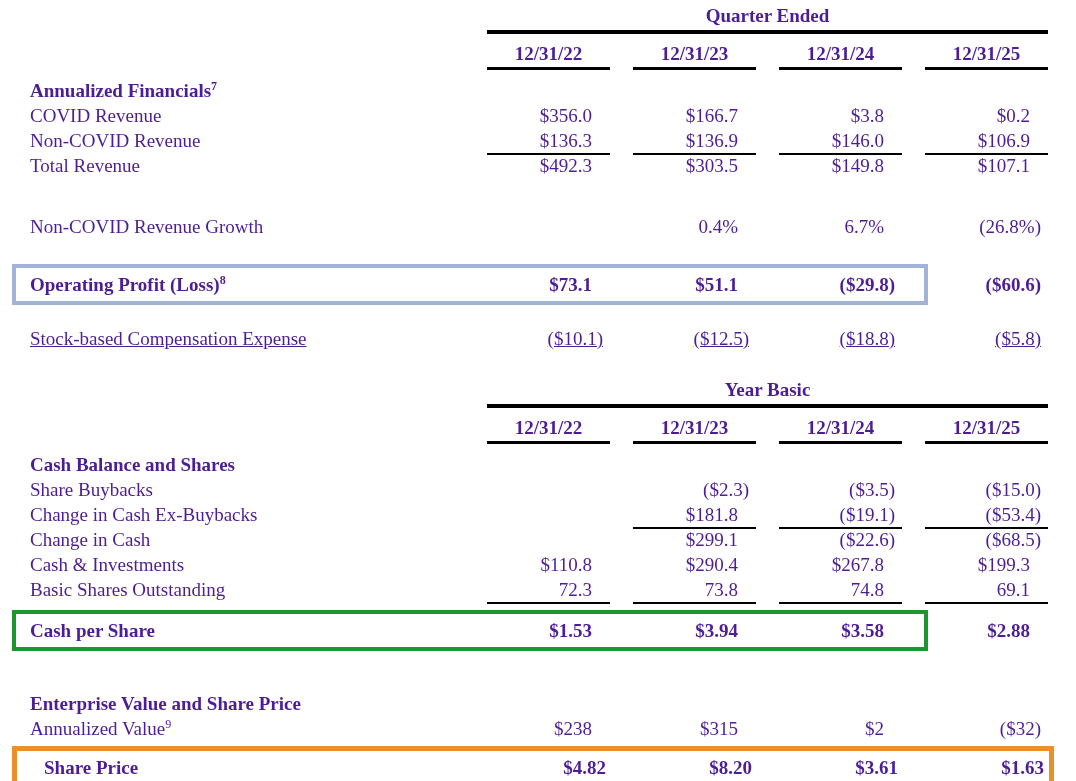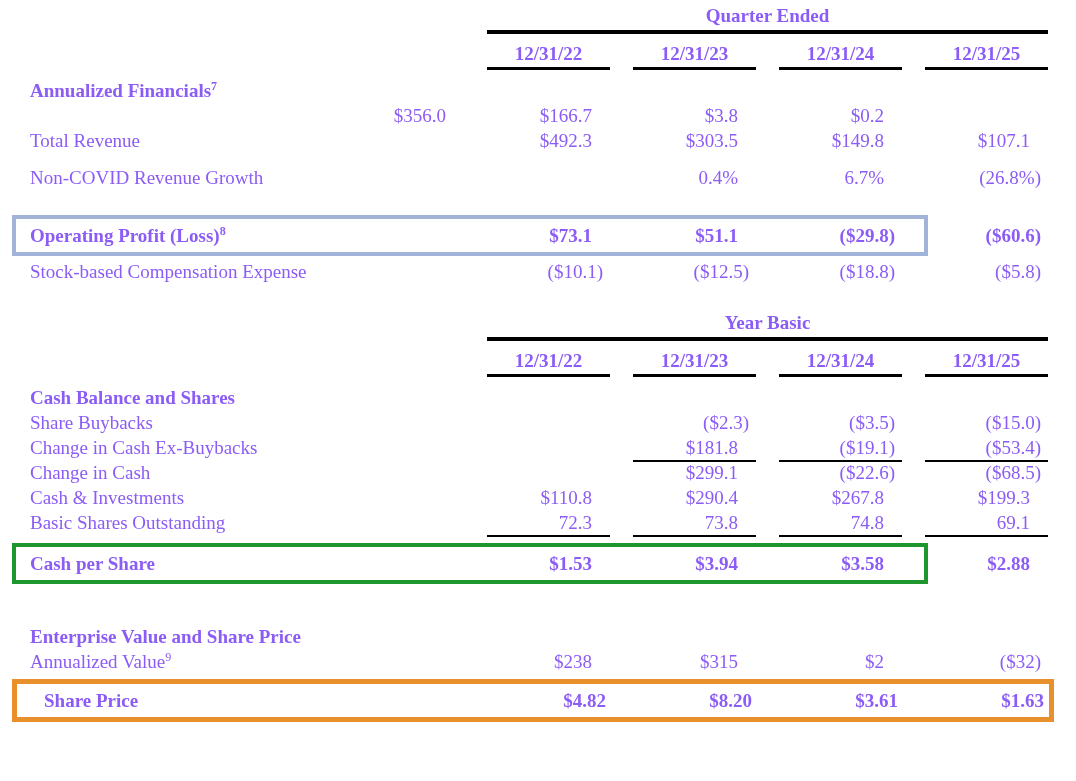--- a/index.html
+++ b/index.html
@@ -1,21 +1,21 @@
 <!DOCTYPE html>
 <html style="--highlight_blue: #A1B3D8; --highlight_green: #1E962D; --highlight_orange: #E8912C; --text: #000000; --rule: #000000;"><head>
 <meta charset="utf-8">
 <style>
   html,body { margin:0; padding:0; background:#ffffff; }
   * { box-sizing:border-box; }
   .doc {
     width:1076px; height:781px; overflow:hidden;
     padding:3px 0 0 30px;
     font-family:"Liberation Serif","DejaVu Serif",serif;
-    font-size:19px; color:#8b5cf6; background:#fff;
+    font-size:19px; color:#4c1d95; background:#fff;
   }
   .row {
     display:grid;
     grid-template-columns:434px 123px 123px 123px 123px;
     column-gap:23px;
     height:25px; line-height:25px;
   }
   .lbl { white-space:nowrap; }
   .grp { font-weight:bold; }
   .val { text-align:right; padding-right:18px; white-space:nowrap; }
@@ -27,22 +27,22 @@
   .span-hdr {
     grid-column:2 / -1; text-align:center; font-weight:bold;
     border-bottom:4px solid #000; height:31px; line-height:26px;
   }
   .dates-row { margin-top:8px; height:28px; }
   .date {
     text-align:center; font-weight:bold; padding-right:0;
     border-bottom:3px solid #000; height:28px; line-height:24px;
   }
   .grp-row { margin-top:8px; }
-  .growth-row { margin-top:12px; }
-  .after-box { margin-top:3px; }
+  .growth-row { margin-top:36px; }
+  .after-box { margin-top:21px;text-decoration:underline; }
   .ye-title { margin-top:26px; }
   .ev-hdr { margin-top:40px; }
 
   .box {
     border:4px solid #000; width:916px; margin-left:-18px;
     padding:4px 0 4px 14px;
   }
   .box .lbl, .box .val { font-weight:bold; }
   .box.blue   { border-color:var(--highlight_blue,#A1B3D8);  margin-top:25px; }
   .box.green  { border-color:var(--highlight_green,#1E962D); margin-top:8px; }
@@ -65,26 +65,34 @@
       <div class="val date">12/31/23</div>
       <div class="val date">12/31/24</div>
       <div class="val date">12/31/25</div>
     </div>
 
     <div class="row grp-row">
       <div class="lbl grp"><span>Annualized Financials</span><sup>7</sup></div>
     </div>
 
     <div class="row">
+      <div class="lbl">COVID Revenue</div>
       <div class="val">$356.0</div>
       <div class="val">$166.7</div>
       <div class="val">$3.8</div>
       <div class="val">$0.2</div>
     </div>
 
+    <div class="row">
+      <div class="lbl">Non-COVID Revenue</div>
+      <div class="val ul">$136.3</div>
+      <div class="val ul">$136.9</div>
+      <div class="val ul">$146.0</div>
+      <div class="val ul">$106.9</div>
+    </div>
 
     <div class="row">
       <div class="lbl">Total Revenue</div>
       <div class="val">$492.3</div>
       <div class="val">$303.5</div>
       <div class="val">$149.8</div>
       <div class="val">$107.1</div>
     </div>
 
     <div class="row growth-row">

